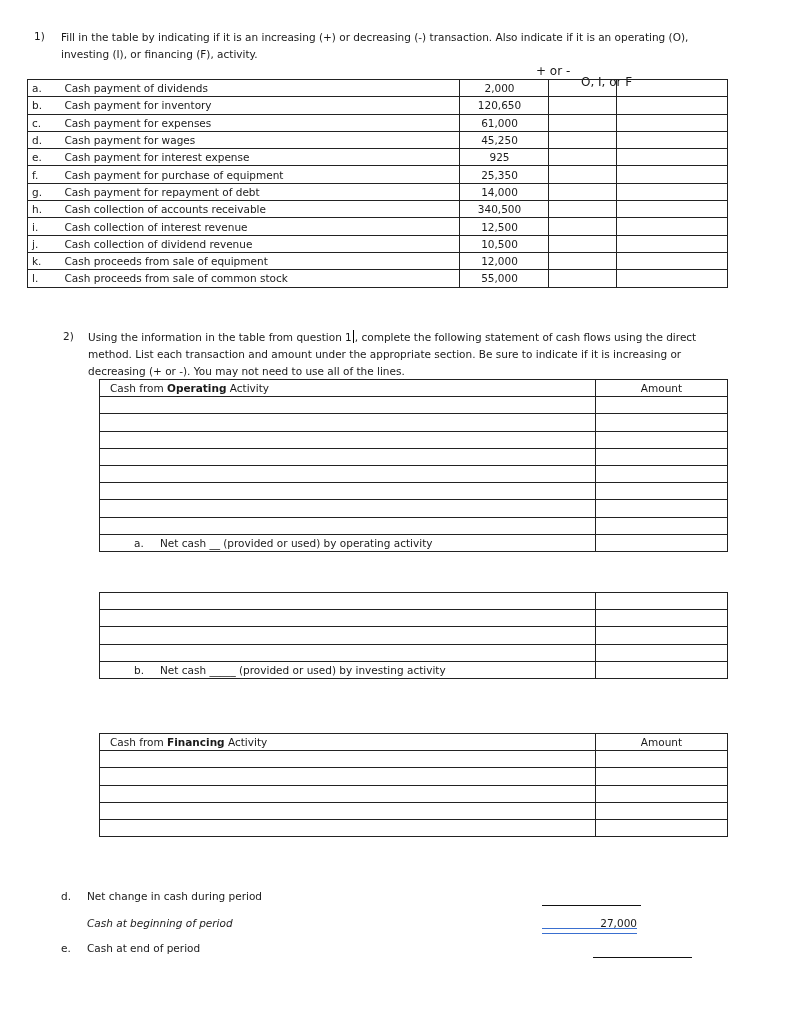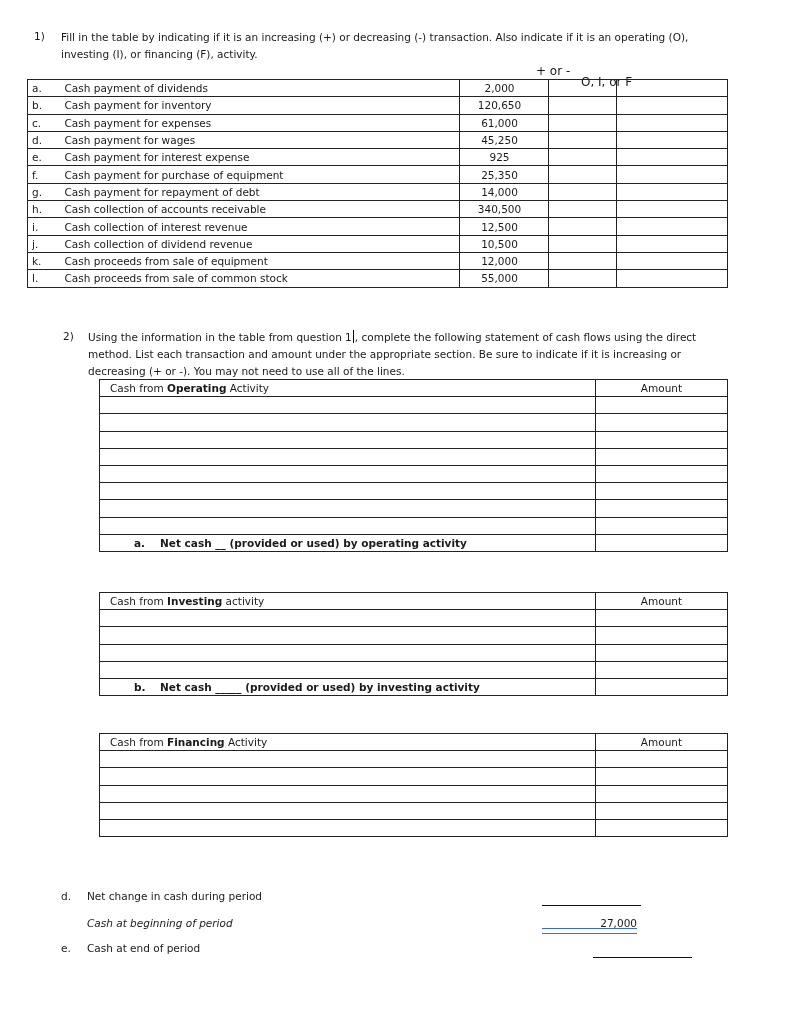--- a/index.html
+++ b/index.html
@@ -29,21 +29,21 @@
   
   table.st {
     position: absolute; left: 99px; border-collapse: collapse; table-layout: fixed;
   }
   table.st td {
     border: 1.5px solid #222; padding: 0; height: 16.2px; font-size: 10.5px;
     white-space: nowrap; overflow: hidden;
   }
   table.st td.head-label { padding-left: 10px; }
   table.st td.head-amt { text-align: center; }
-  table.st td.net { font-weight: bold; padding-left: 34px; }
+  table.st td.net { font-weight: normal; padding-left: 34px; }
   table.st td.net .nl { display: inline-block; width: 26px; }
   .cursor { display: inline-block; width: 1px; height: 13px; background: #000; vertical-align: -2px; margin: 0 1px; }
 
   .line { position: absolute; height: 0; border-top: 1.5px solid #111; }
   .dbl-blue { position: absolute; height: 4px; border-top: 1.5px solid #3a6fcf; border-bottom: 1.5px solid #3a6fcf; }
 </style>
 </head>
 <body>
 
 <div class="q-num" style="left:34px; top:30px;">1)</div>
@@ -206,24 +206,20 @@
     </tbody>
 </table>
 
 <table class="st" style="top:592px;">
   <colgroup>
       <col style="width:496px">
       <col style="width:132px">
     </colgroup>
   <tbody>
       <tr>
-        <td class="head-label"><span>Cash from </span><b>Investing</b><span> activity</span></td>
-        <td class="head-amt">Amount</td>
-      </tr>
-      <tr>
         <td></td>
         <td></td>
       </tr>
       <tr>
         <td></td>
         <td></td>
       </tr>
       <tr>
         <td></td>
         <td></td>

